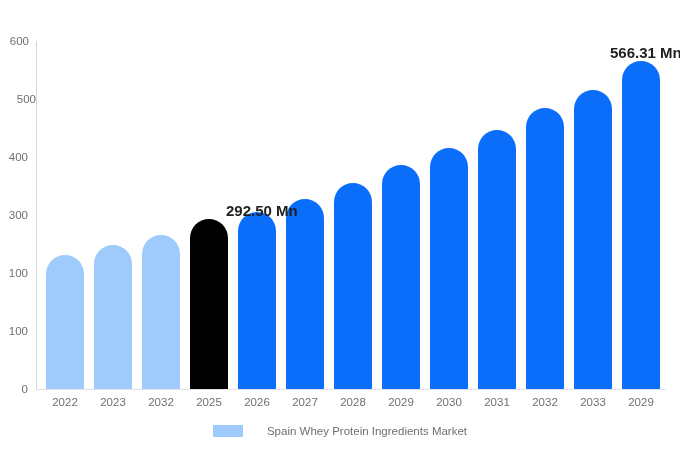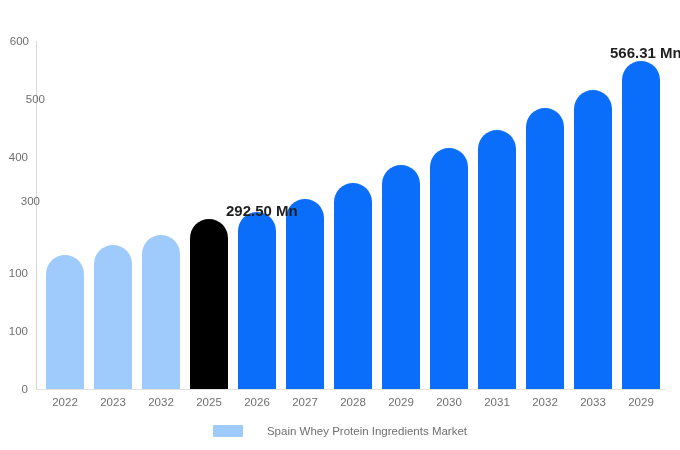--- a/index.html
+++ b/index.html
@@ -95,23 +95,23 @@
 <div id="chart-root">
 
 
   <div class="axis-line"></div>
   <div class="axis-base"></div>
 
   <div id="yticks">
       <div class="ytick-label" style="left: 0px; top: 389px;">0</div>
       <div class="ytick-label" style="left: 0px; top: 331px;">100</div>
       <div class="ytick-label" style="left: 0px; top: 273px;">100</div>
-      <div class="ytick-label" style="left: 0px; top: 201px; padding-left: 12px;">300</div>
+      <div class="ytick-label" style="left: 0px; top: 215px;">300</div>
       <div class="ytick-label" style="left: 0px; top: 157px;">400</div>
-      <div class="ytick-label" style="left: 17px; top: 99px;">500</div>
+      <div class="ytick-label" style="left: 8px; top: 99px;">500</div>
       <div class="ytick-label" style="left: 1px; top: 41px;">600</div>
     </div>
   <div id="bars">
       <div class="bar" style="left: 46px; top: 255.02px; width: 38px; height: 133.98px; bottom: auto; background: rgb(159, 203, 252);"></div>
       <div class="bar" style="left: 94px; top: 245.16px; width: 38px; height: 143.84px; bottom: auto; background: rgb(159, 203, 252);"></div>
       <div class="bar" style="left: 142px; top: 234.72px; width: 38px; height: 154.28px; bottom: auto; background: rgb(159, 203, 252);"></div>
       <div class="bar" style="left: 190px; top: 219.35px; width: 38px; height: 169.65px; bottom: auto; background: rgb(0, 0, 0);"></div>
       <div class="bar" style="left: 238px; top: 211.52px; width: 38px; height: 177.48px; bottom: auto; background: rgb(10, 110, 250);"></div>
       <div class="bar" style="left: 286px; top: 198.76px; width: 38px; height: 190.24px; bottom: auto; background: rgb(10, 110, 250);"></div>
       <div class="bar" style="left: 334px; top: 183.1px; width: 38px; height: 205.9px; bottom: auto; background: rgb(10, 110, 250);"></div>

